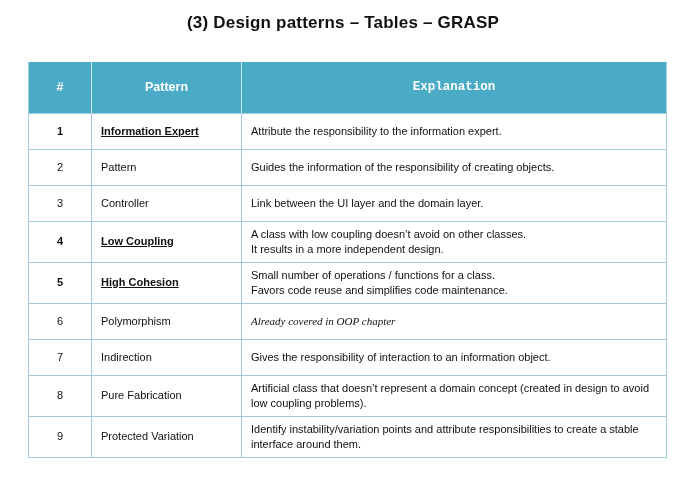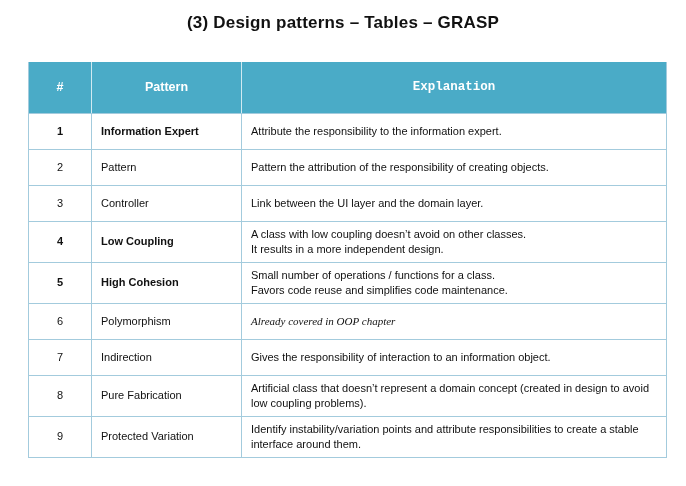--- a/index.html
+++ b/index.html
@@ -62,21 +62,21 @@
     font-size: 11px;
     line-height: 15px;
     vertical-align: middle;
     padding: 5px 9px;
     height: 36px;
     background: #ffffff;
   }
   td.cell-num { text-align: center; padding: 5px 0; }
   td.cell-explanation { white-space: pre-line; }
 
-  .emph { font-weight: bold; }
+  .emph { font-weight: bold; text-decoration: underline; }
   .bold { font-weight: bold; }
   .italic { font-style: italic; font-family: Liberation Serif, serif; }
 </style>
 </head>
 <body>
 
 <div class="page">
 
   <div class="page-title">(3) Design patterns – Tables – GRASP</div>
 
@@ -95,21 +95,21 @@
     </thead>
     <tbody>
         <tr>
     <td class="cell-num bold">1</td>
     <td class="cell-pattern emph">Information Expert</td>
     <td class="cell-explanation">Attribute the responsibility to the information expert.</td>
   </tr>
         <tr>
     <td class="cell-num">2</td>
     <td class="cell-pattern">Pattern</td>
-    <td class="cell-explanation">Pattern the attribution of the responsibility of creating objects.</td>
+    <td class="cell-explanation">Guides the information of the responsibility of creating objects.</td>
   </tr>
         <tr>
     <td class="cell-num">3</td>
     <td class="cell-pattern">Controller</td>
     <td class="cell-explanation">Link between the UI layer and the domain layer.</td>
   </tr>
         <tr>
     <td class="cell-num bold">4</td>
     <td class="cell-pattern emph">Low Coupling</td>
     <td class="cell-explanation">A class with low coupling doesn’t avoid on other classes.

